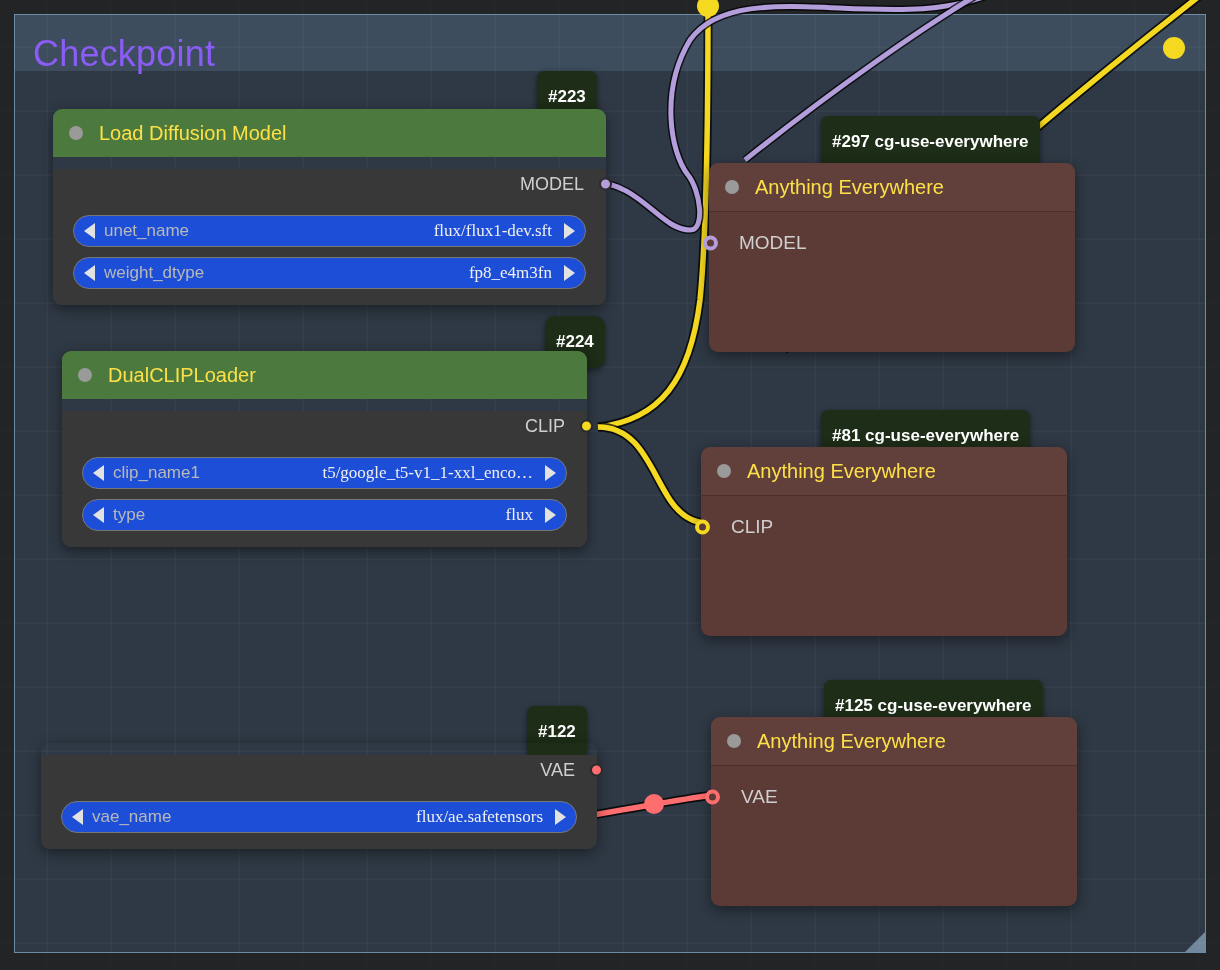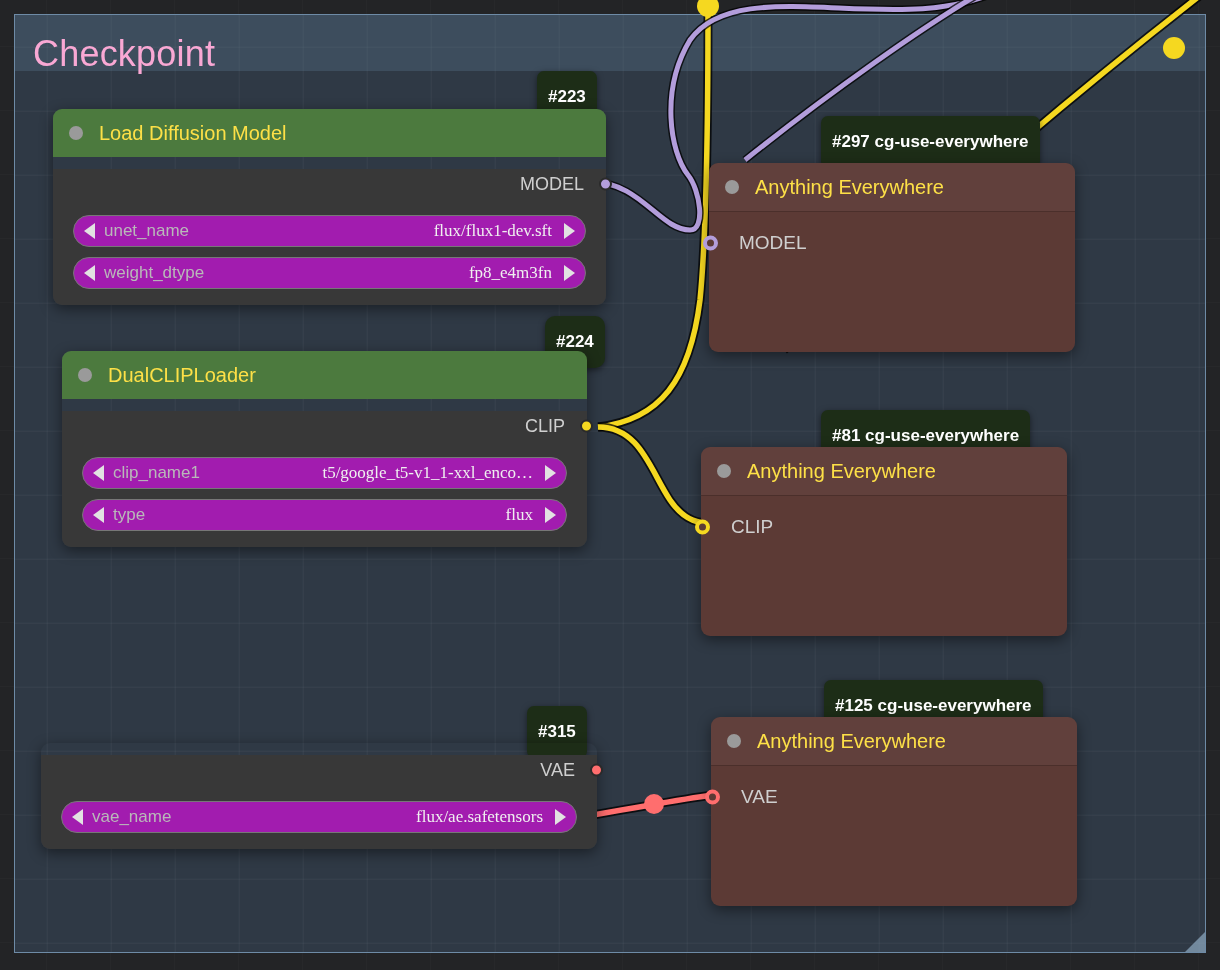--- a/index.html
+++ b/index.html
@@ -34,21 +34,21 @@
       linear-gradient(to bottom, rgba(255,255,255,.03) 1px, transparent 1px);
     background-size:64px 64px;
     background-position:-32px -32px;
   }
   #group .titlebar{
     position:absolute;left:0;top:0;right:0;height:56px;
     background:rgba(96,125,150,.30);
   }
   #group .title{
     position:absolute;left:18px;top:18px;
-    font-size:36px;color:#f9a8d4;letter-spacing:.2px;
+    font-size:36px;color:#8b5cf6;letter-spacing:.2px;
     white-space:nowrap;
   }
   #group .resize{
     position:absolute;right:0;bottom:0;width:0;height:0;
     border-left:20px solid transparent;
     border-bottom:20px solid rgba(150,180,205,.65);
   }
 
   
   #links{position:absolute;left:0;top:0;width:1220px;height:970px;pointer-events:none;}
@@ -101,21 +101,21 @@
   }
   .slot-in .lbl{font-size:19px;color:#cfcfcf;}
   .port.in{
     left:-6px;top:50%;transform:translateY(-50%);
     width:15px;height:15px;border:4px solid #000;
   }
   
   .widgets{padding:6px 20px 16px 20px;}
   .widget{
     height:32px;margin-top:10px;
-    background:#a21caf;border:1px solid #777;border-radius:16px;
+    background:#1d4ed8;border:1px solid #777;border-radius:16px;
     display:flex;align-items:center;position:relative;
     box-sizing:border-box;
   }
   .widget .arrow{
     width:0;height:0;flex:0 0 auto;
   }
   .widget .arrow.l{
     border-top:8px solid transparent;border-bottom:8px solid transparent;
     border-right:11px solid #e2e2e2;margin-left:10px;
   }
@@ -238,21 +238,21 @@
       <div class="widget">
         <span class="arrow l"></span>
         <span class="wname">type</span>
         <span class="wval">flux</span>
         <span class="arrow r"></span>
       </div>
     </div>
   </div>
 </div>
 
-<div class="badge" style="left:527px;top:706px;">#315</div>
+<div class="badge" style="left:527px;top:706px;">#122</div>
 <div class="node green" style="left:41px;top:743px;width:556px;">
   <div class="body">
     <div class="slot-out" style="margin-top:12px;">
       <span class="lbl">VAE</span>
       <span class="port out" style="background:#ff6e6e;border:2px solid #2a2a2a;"></span>
     </div>
     <div class="widgets">
       <div class="widget">
         <span class="arrow l"></span>
         <span class="wname">vae_name</span>

